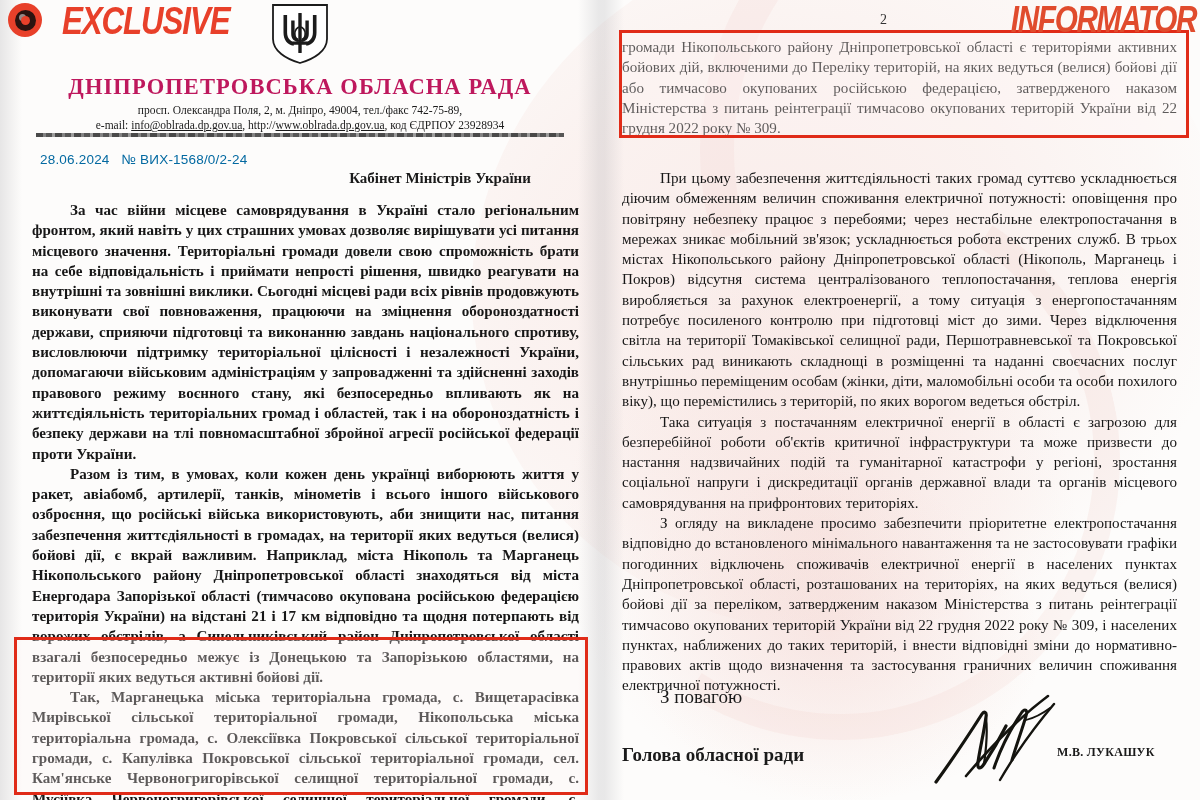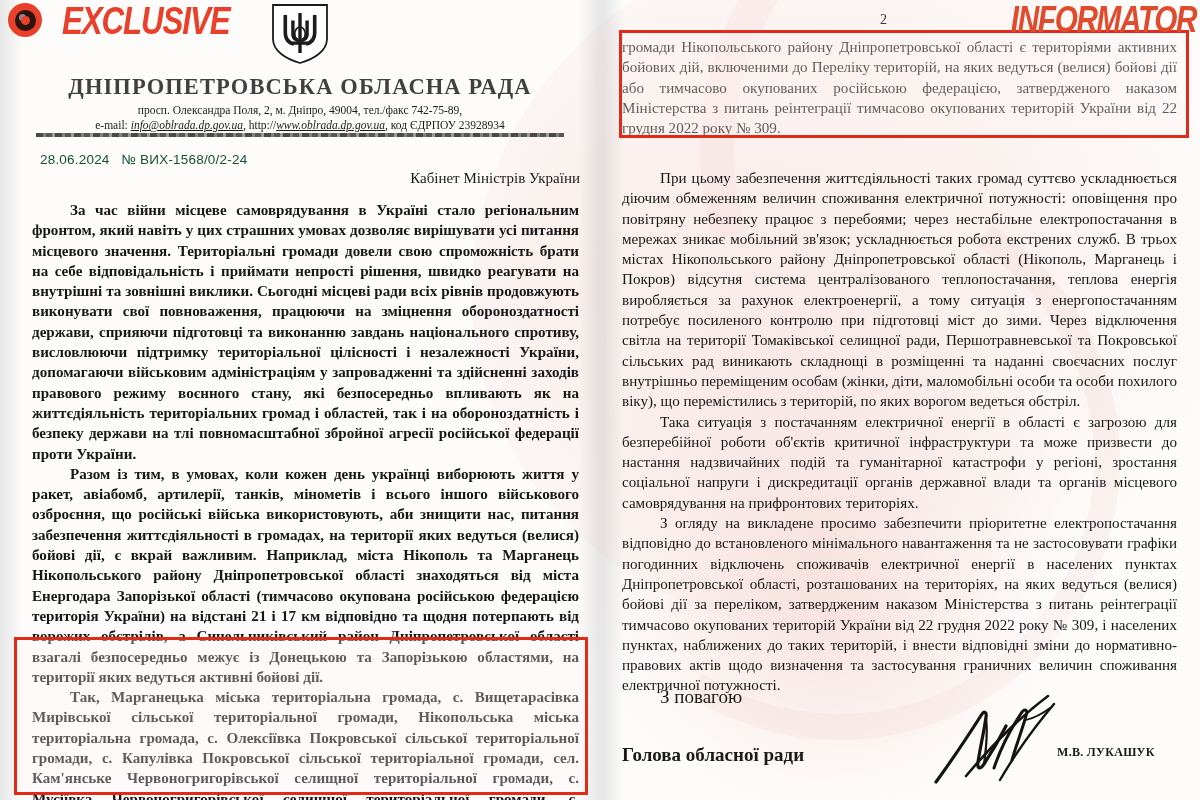--- a/index.html
+++ b/index.html
@@ -165,54 +165,54 @@
     position: absolute;
     left: 0; top: 74px;
     width: 600px;
     text-align: center;
   }
   .org-title {
     font-family: "Liberation Serif", serif;
     font-weight: 700;
     font-size: 22.5px;
     letter-spacing: 1.1px;
-    color: #404040;
+    color: #be185d;
   }
   .org-addr {
     font-size: 11.5px;
     line-height: 1.32;
     margin-top: 3px;
     color: #1a1a1a;
   }
-  .org-addr .u { text-decoration: underline; font-style: italic; }
+  .org-addr .u { text-decoration: underline; }
   .rule {
     position: absolute;
     left: 36px; top: 133px;
     width: 528px; height: 4px;
     background:
       repeating-linear-gradient(90deg,
         #2a2a2a 0 7px, #6d6d6d 7px 10px, #3a3a3a 10px 16px, #8b8b8b 16px 19px);
     opacity: 0.85;
   }
 
   .doc-meta {
     position: absolute;
     left: 40px; top: 152px;
     font-size: 13.5px;
     font-family: "Liberation Sans", sans-serif;
     letter-spacing: 0.2px;
-    color: #14532d;
+    color: #0369a1;
   }
   .addressee {
     position: absolute;
     left: 300px; top: 170px;
     width: 280px;
-    font-weight: 400;
+    font-weight: 700;
     font-size: 15px;
-    text-align: right;
+    text-align: center;
   }
 
   
   .body-text {
     position: absolute;
     font-size: 15.1px;
     line-height: 1.345;
     text-align: justify;
     text-justify: inter-word;
     color: #171717;

